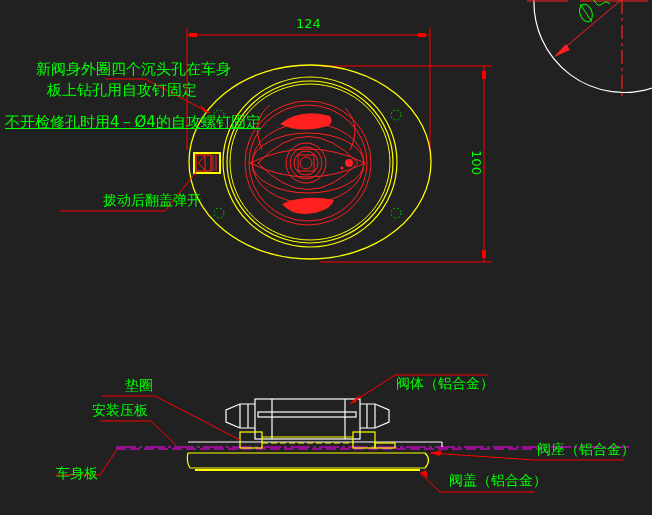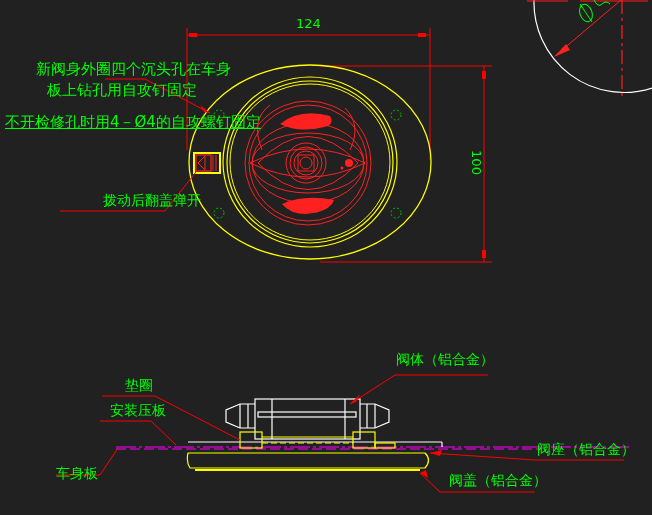--- a/index.html
+++ b/index.html
@@ -148,18 +148,18 @@
 
 <div class="dim" style="left:296px; top:17px;text-align:right;">124</div>
 <div class="dim dim-vert" style="left:464px; top:156px;">100</div>
 
 <div class="lbl lbl-small" style="left:36px; top:62px;">新阀身外圈四个沉头孔在车身</div>
 <div class="lbl lbl-small" style="left:47px; top:83px;">板上钻孔用自攻钉固定</div>
 <div class="lbl lbl-small" style="left:5px; top:115px;text-decoration:underline;">不开检修孔时用4－Ø4的自攻螺钉固定</div>
 
 <div class="lbl lbl-mid" style="left:63px; top:193px;margin-left:40px;">拨动后翻盖弹开</div>
 
-<div class="lbl lbl-mid" style="left:396px; top:352px;">阀体（铝合金）</div>
+<div class="lbl lbl-mid" style="left:396px; top:376px;">阀体（铝合金）</div>
 <div class="lbl lbl-mid" style="left:125px; top:378px;">垫圈</div>
-<div class="lbl lbl-mid" style="left:110px; top:403px;">安装压板</div>
+<div class="lbl lbl-mid" style="left:92px; top:403px;">安装压板</div>
 <div class="lbl lbl-mid" style="left:56px; top:457px;margin-top:9px;">车身板</div>
 <div class="lbl lbl-mid" style="left:537px; top:442px;">阀座（铝合金）</div>
 <div class="lbl lbl-mid" style="left:449px; top:473px;">阀盖（铝合金）</div>
 
 </body></html>

